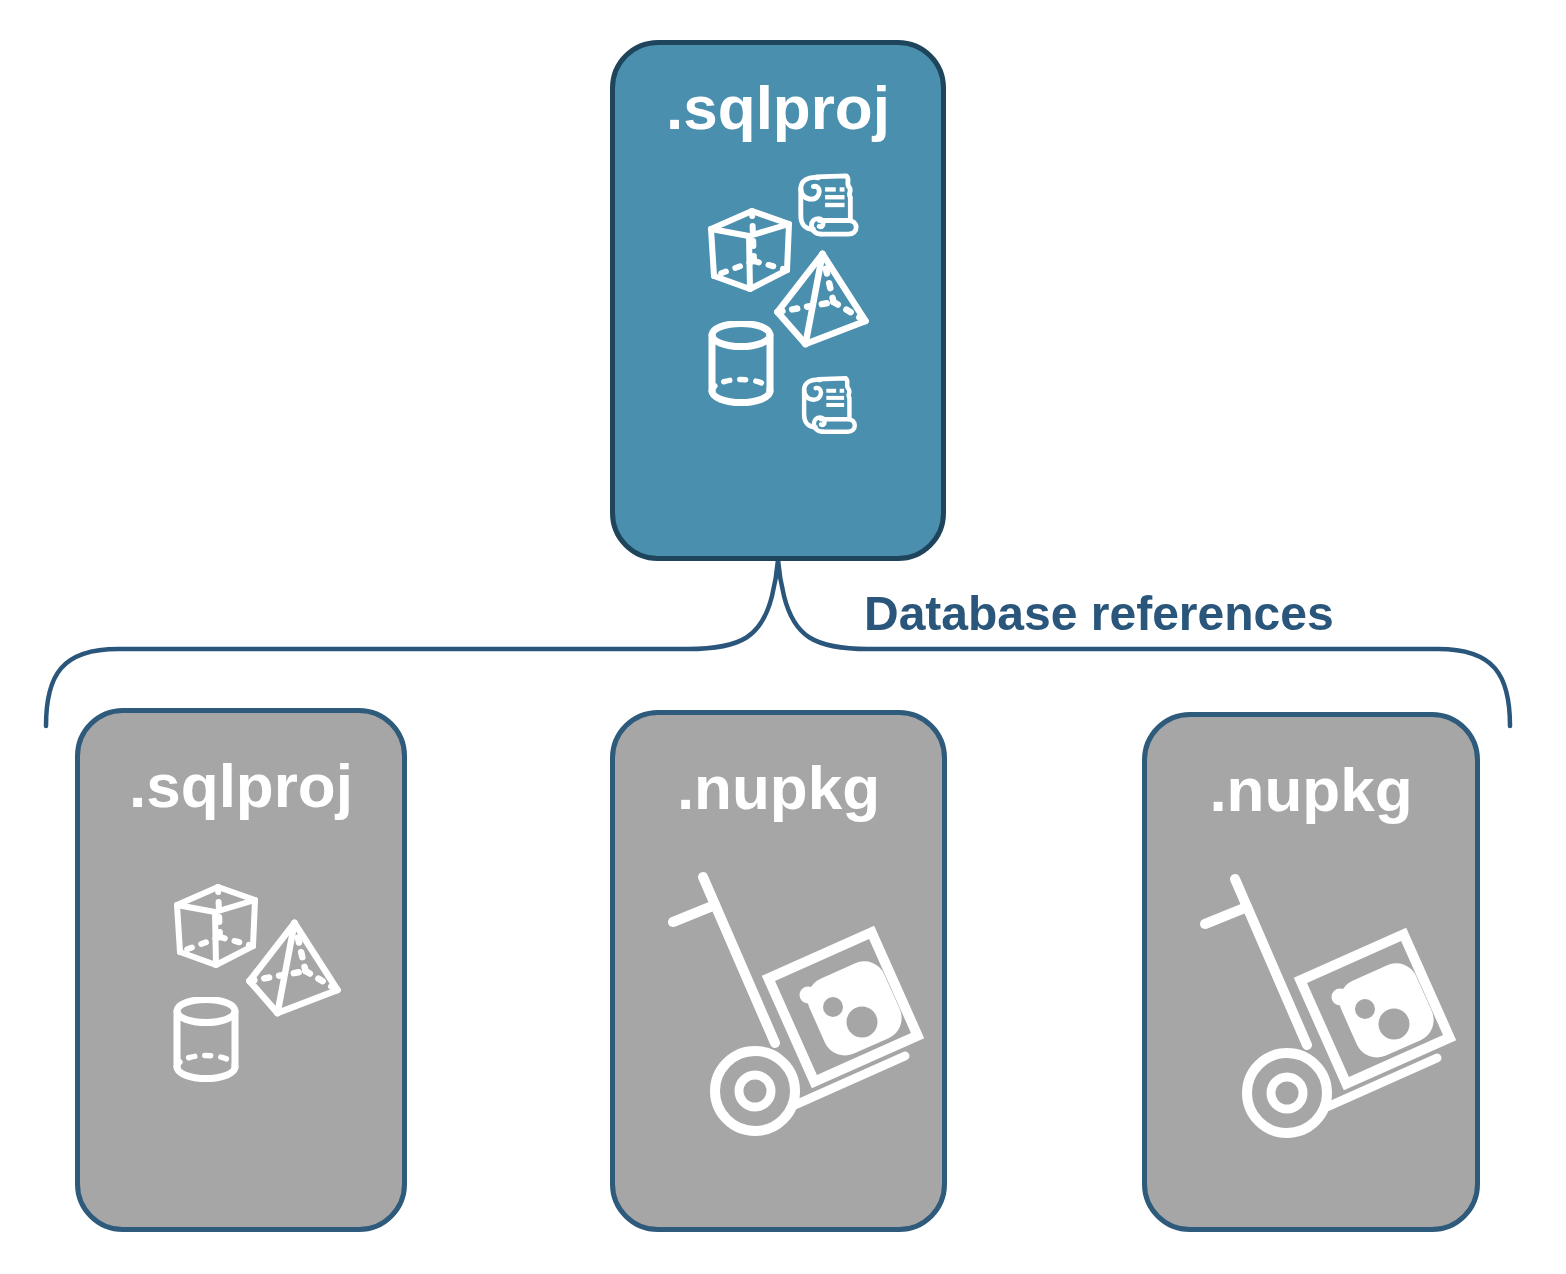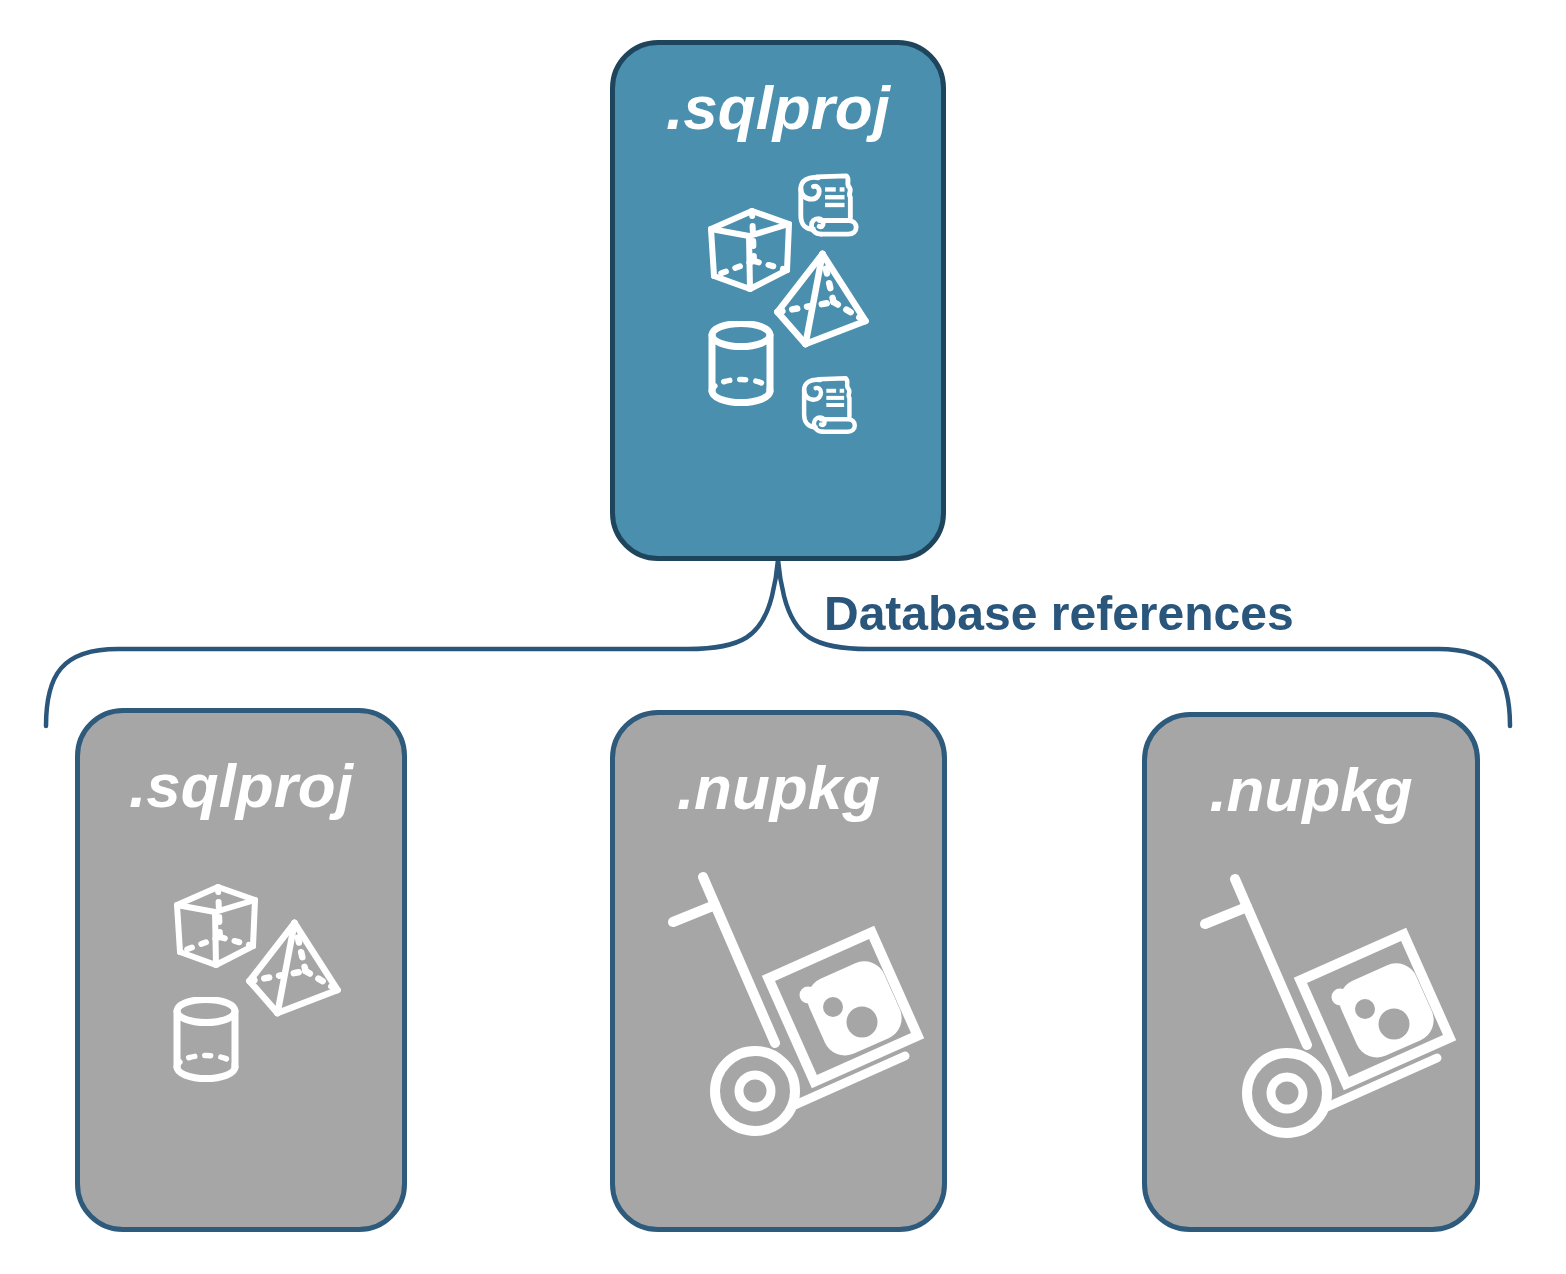--- a/index.html
+++ b/index.html
@@ -28,32 +28,31 @@
   #child-nupkg-1{left:610px;top:710px;width:337px;height:522px;}
   #child-nupkg-2{left:1142px;top:712px;width:338px;height:520px;}
   .node-title{
     display:block;
     text-align:center;
     color:#ffffff;
     font-weight:bold;
     font-size:62px;
     line-height:1.05;
     letter-spacing:0;
-    font-style:italic;
   }
   .node-root .node-title{margin-top:30px;}
   .node-child .node-title{margin-top:40px;}
   .icon{position:absolute;}
   .brace-layer{
     position:absolute;left:0;top:0;width:1566px;height:1274px;
     pointer-events:none;
   }
   .connector-label{
     position:absolute;
-    left:824px;top:590px;
+    left:864px;top:590px;
     font-size:48px;
     font-weight:bold;
     color:#2A567C;
     line-height:1;
     white-space:nowrap;
   }
 </style>
 </head>
 <body>
 

